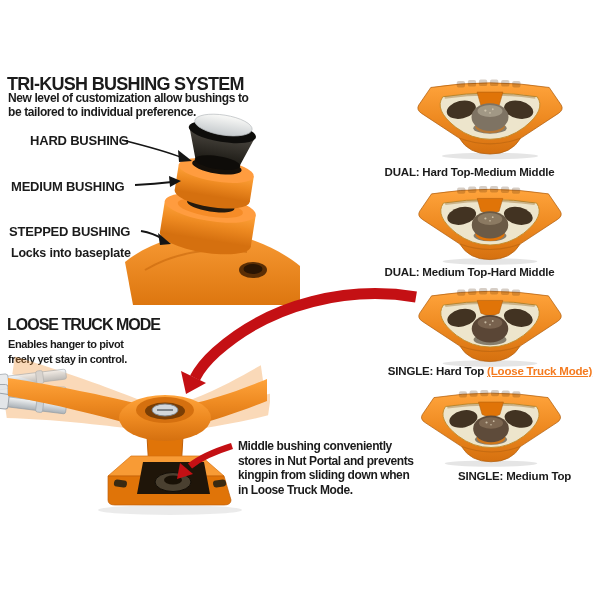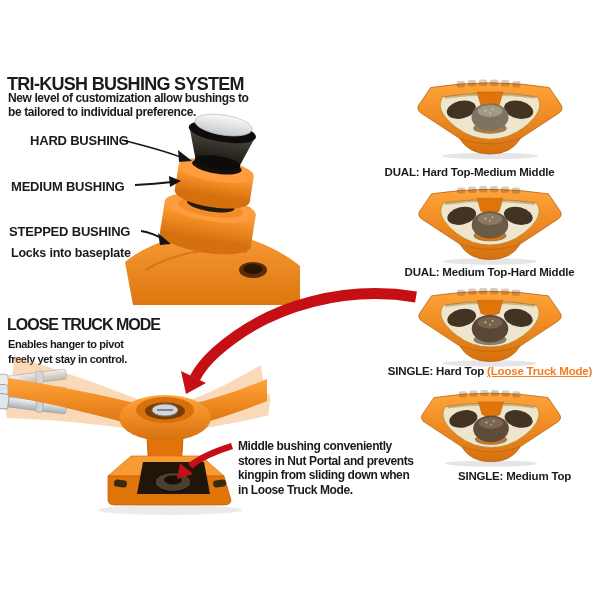--- a/index.html
+++ b/index.html
@@ -17,21 +17,21 @@
   .lbl-step{left:9px;top:224px;}
   .lbl-note{left:11px;top:238px;font-size:12.5px;margin-top:8px;}
   .h2{left:7px;top:316px;font-size:16px;letter-spacing:-1px;white-space:nowrap;}
   .sub2{left:8px;top:337px;font-size:11px;line-height:14.5px;letter-spacing:-0.4px;}
   .sub2 span{display:block;}
   .note{left:238px;top:439px;font-size:12px;line-height:14.5px;letter-spacing:-0.4px;}
   .note span{display:block;}
   .cap{position:absolute;font-size:11.5px;text-align:center;letter-spacing:-0.2px;white-space:nowrap;}
   .cap-suffix{color:#F47B20;text-decoration:underline;}
   .cap1{left:372px;top:166px;width:195px;}
-  .cap2{left:392px;top:266px;width:195px;}
+  .cap2{left:372px;top:266px;width:195px;}
   .cap3{left:385px;top:365px;width:210px;}
   .cap4{left:392px;top:470px;width:195px;padding-left:25px;}
   svg{display:block;}
   .overlay{pointer-events:none;}
   .domeg{transform:translateY(var(--dy,0px));}
 </style>
 </head>
 <body>
 
 <div class="canvas">

